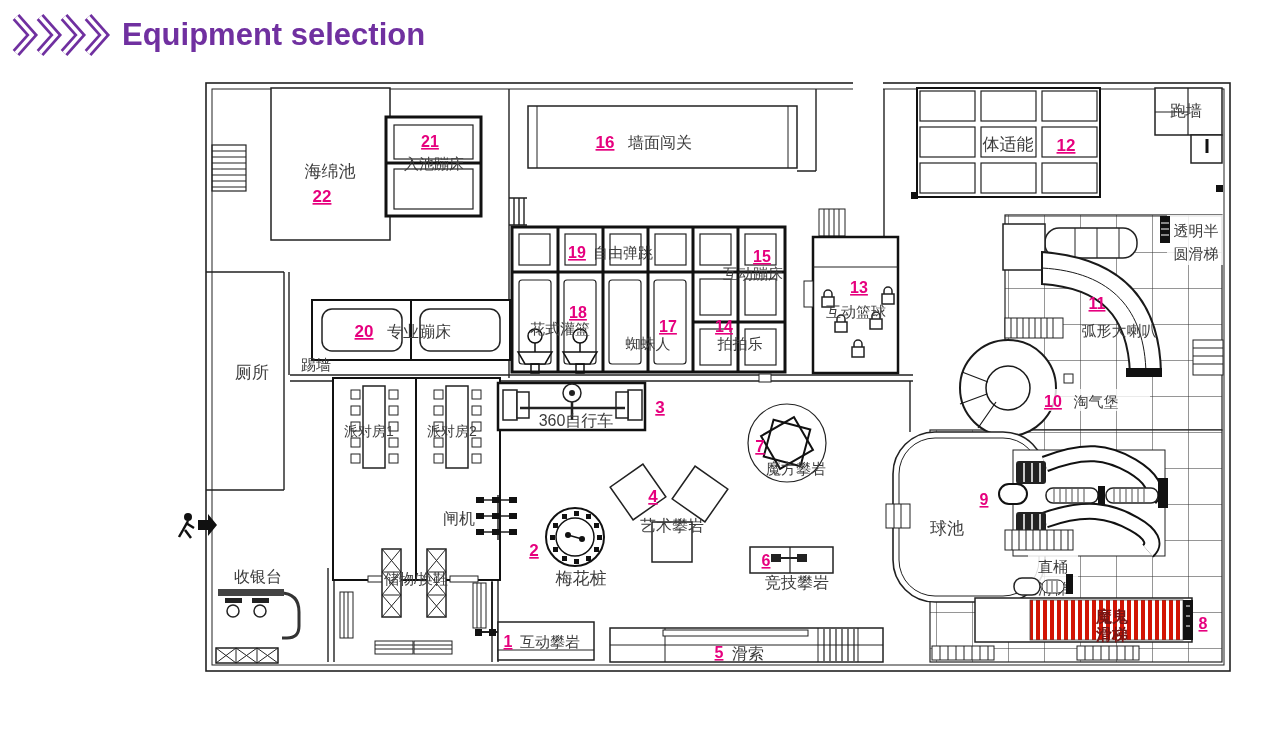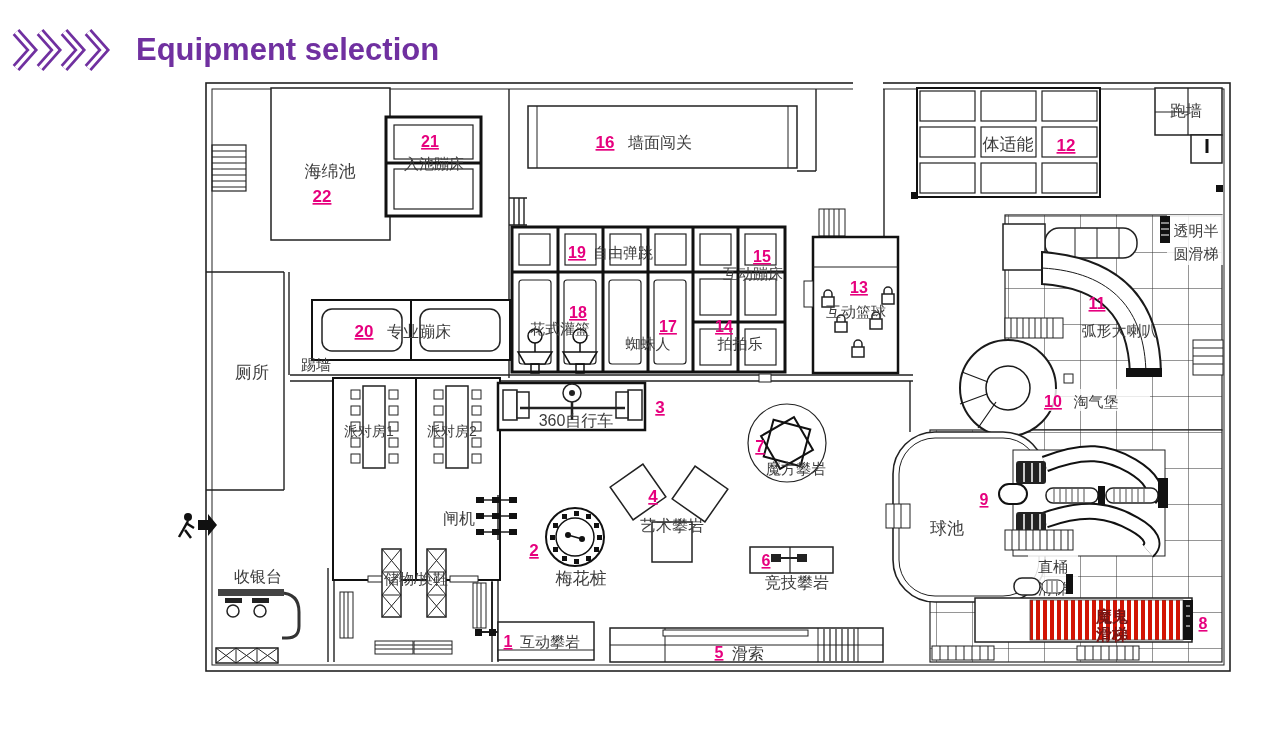--- a/index.html
+++ b/index.html
@@ -1,18 +1,18 @@
 <!DOCTYPE html>
 <html><head>
 <meta charset="utf-8">
 <style>
   html,body{margin:0;padding:0;background:#fff;}
   .page{position:relative;width:1266px;height:731px;background:#fff;overflow:hidden;
         font-family:"Liberation Sans","DejaVu Sans",sans-serif;}
-  .hdr{position:absolute;left:10px;top:27px;display:flex;align-items:center;gap:14px;}
+  .hdr{position:absolute;left:10px;top:12px;display:flex;align-items:center;}
   .hdr h1{margin:0;font-size:31px;font-weight:bold;color:#7030a0;letter-spacing:0;}
   svg text{font-family:"Liberation Sans","DejaVu Sans",sans-serif;}
   .lbl{fill:#3c3c3c;}
   .num{fill:#e6007e;font-weight:bold;text-decoration:underline;}
   .dark{fill:#7a1412;font-weight:bold;}
 </style>
 </head>
 <body>
 
 <div class="page">

